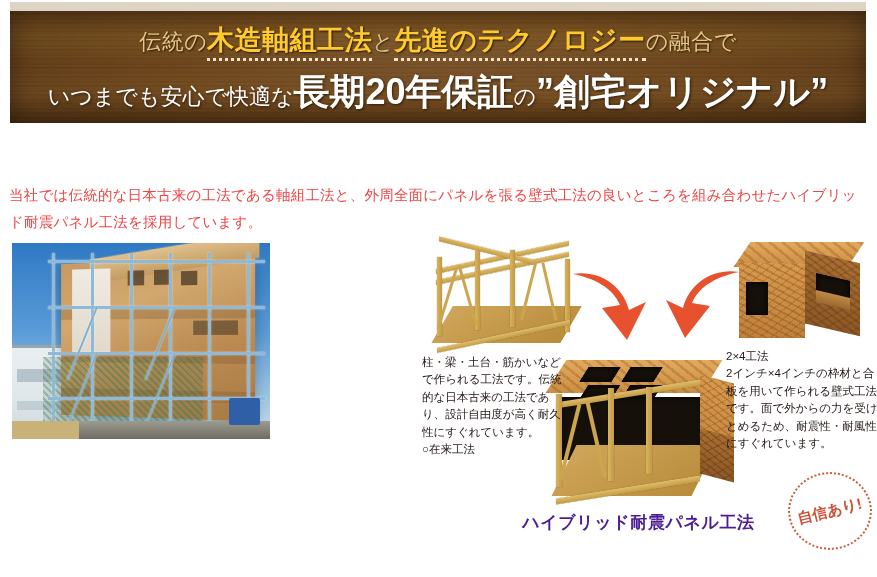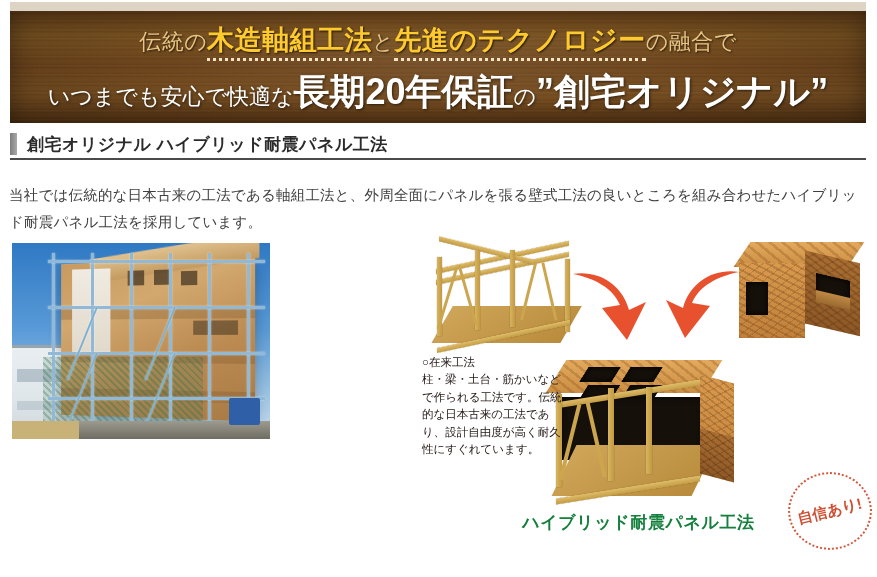--- a/index.html
+++ b/index.html
@@ -58,21 +58,21 @@
     position:absolute;left:10px;top:130px;width:856px;height:30px;
     display:flex;align-items:center;
     border-bottom:2px solid #4a4a4a;box-sizing:border-box;
   }
   .sec-bar{width:7px;height:22px;background:linear-gradient(to right,#7d7d7d,#a9a9a9);margin-right:10px;}
   .sec-title{font-size:17px;font-weight:bold;color:#2b2b2b;letter-spacing:.5px;}
 
   
   .body-copy{
     position:absolute;left:9px;top:182px;width:858px;
-    font-size:14.5px;line-height:1.85;color:#404040;letter-spacing:.2px;
+    font-size:14.5px;line-height:1.85;color:#ef4444;letter-spacing:.2px;
   }
 
   
   .photo{
     position:absolute;left:12px;top:243px;width:258px;height:196px;
     overflow:hidden;background:#7fb2dd;
   }
   .sky{position:absolute;inset:0;background:linear-gradient(to bottom,#2f79c4 0%,#5a9bd8 45%,#9ec6e6 78%,#cfe0ee 100%);}
   .nbldg{position:absolute;left:0;top:52%;width:33%;height:48%;
     background:linear-gradient(to bottom,#e9eef1 0%,#dfe6ea 55%,#cdd5da 100%);
@@ -156,21 +156,21 @@
   .arr-r{left:254px;top:26px;transform:scaleX(-1);}
 
   
   .cap{position:absolute;font-size:11.5px;line-height:1.52;color:#231815;letter-spacing:0px;}
   .cap-left{left:22px;top:118px;width:148px;}
   .cap-right{left:326px;top:112px;width:152px;}
   .cap .t{display:block;}
 
   
   .red-wrap{position:absolute;left:400px;top:512px;width:477px;text-align:center;}
-  .red1{font-size:17px;font-weight:bold;color:#15803d;letter-spacing:.6px;line-height:1.25;}
+  .red1{font-size:17px;font-weight:bold;color:#4c1d95;letter-spacing:.6px;line-height:1.25;}
   .red2{font-size:18px;font-weight:bold;color:#d6402a;letter-spacing:.4px;line-height:1.25;}
 
   
   .stamp{
     position:absolute;left:788px;top:472px;width:80px;height:74px;border-radius:50%;
     border:2px dotted #d2583c;display:flex;align-items:center;justify-content:center;
   }
   .stamp span{
     transform:rotate(-14deg);color:#cf4f33;font-size:15px;font-weight:bold;white-space:nowrap;
   }
@@ -183,24 +183,20 @@
   <div class="top-strip"></div>
 
   <div class="banner">
     <div class="banner-inner">
       <div class="line1"><span>伝統の</span><span class="em">木造軸組工法</span><span class="sm">と</span><span class="em">先進のテクノロジー</span><span>の融合で</span></div>
 
       <div class="line2"><span class="mid">いつまでも安心で快適な</span><span class="big">長期20年保証</span><span class="mid">の</span><span class="big">”創宅オリジナル”</span></div>
     </div>
   </div>
 
-  <div class="sec-head">
-    <div class="sec-bar"></div>
-    <div class="sec-title">創宅オリジナル ハイブリッド耐震パネル工法</div>
-  </div>
 
   <div class="body-copy">当社では伝統的な日本古来の工法である軸組工法と、外周全面にパネルを張る壁式工法の良いところを組み合わせたハイブリッド耐震パネル工法を採用しています。</div>
 
   <div class="photo">
     <div class="sky"></div>
     <div class="nbldg"></div>
     <div class="house">
       <div class="roof"></div>
       <div class="band b1"></div>
       <div class="band b2"></div>
@@ -288,22 +284,26 @@
         <div class="post" style="left:53%;top:19%;width:6px;height:58%;"></div>
         <div class="brace" style="left:14%;top:30%;width:4px;height:52%;transform:rotate(14deg);"></div>
         <div class="brace" style="left:27%;top:28%;width:4px;height:52%;transform:rotate(-13deg);"></div>
         <div class="beam" style="left:8%;top:86%;width:72%;height:6px;transform:skewY(-9deg);"></div>
       </div>
       <div class="osb" style="position:absolute;left:80%;top:14%;width:17%;height:62%;transform:skewY(15deg);"></div>
       <div class="osb-dark" style="position:absolute;left:80%;top:50%;width:17%;height:30%;transform:skewY(15deg);"></div>
     </div>
 
     <div class="cap cap-left">
+      <span class="t">柱・梁・土台・筋かいなどで作られる工法です。伝統的な日本古来の工法であり、設計自由度が高く耐久性にすぐれています。</span>
       <span class="t">○在来工法</span>
-      <span class="t">柱・梁・土台・筋かいなどで作られる工法です。伝統的な日本古来の工法であり、設計自由度が高く耐久性にすぐれています。</span>
+    </div>
+    <div class="cap cap-right">
+      <span class="t">2×4工法</span>
+      <span class="t">2インチ×4インチの枠材と合板を用いて作られる壁式工法です。面で外からの力を受けとめるため、耐震性・耐風性にすぐれています。</span>
     </div>
   </div>
 
   <div class="red-wrap">
     <div class="red1">ハイブリッド耐震パネル工法</div>
   </div>
 
   <div class="stamp">
     <span>自信あり!</span>
   </div>

